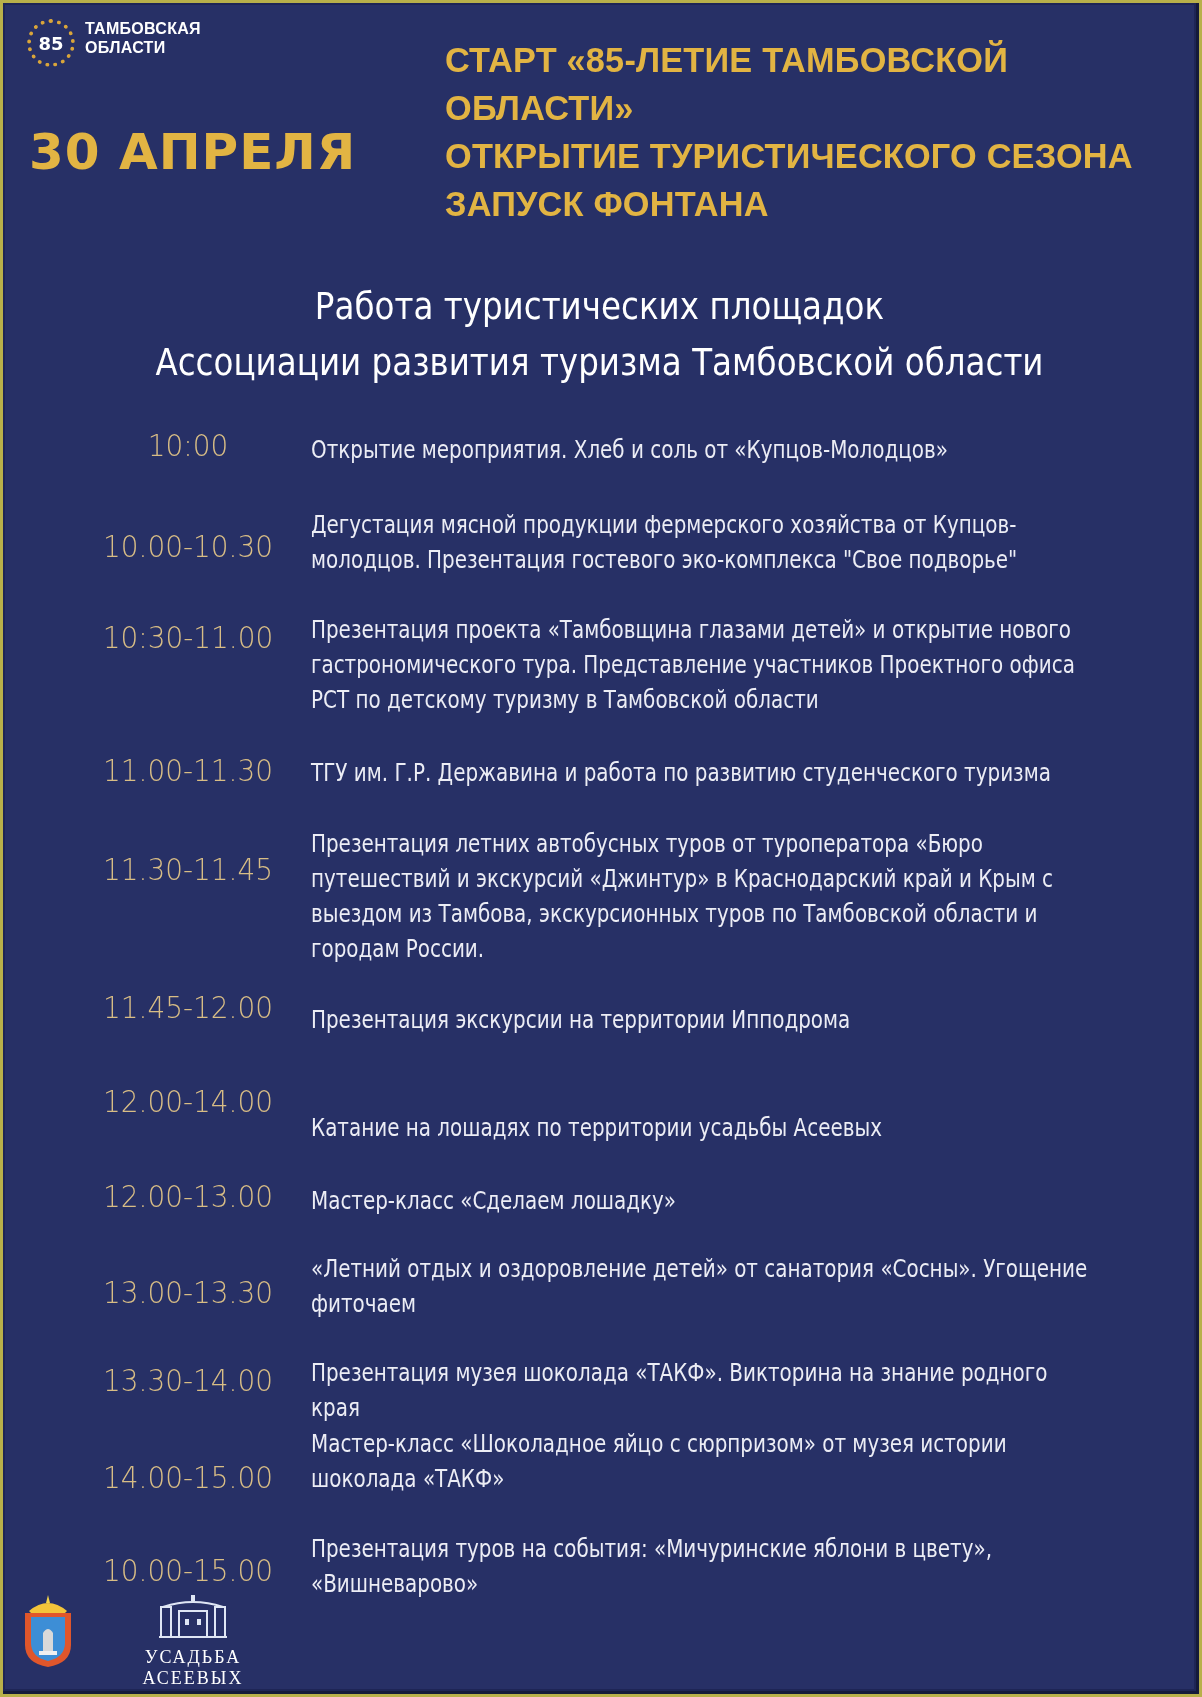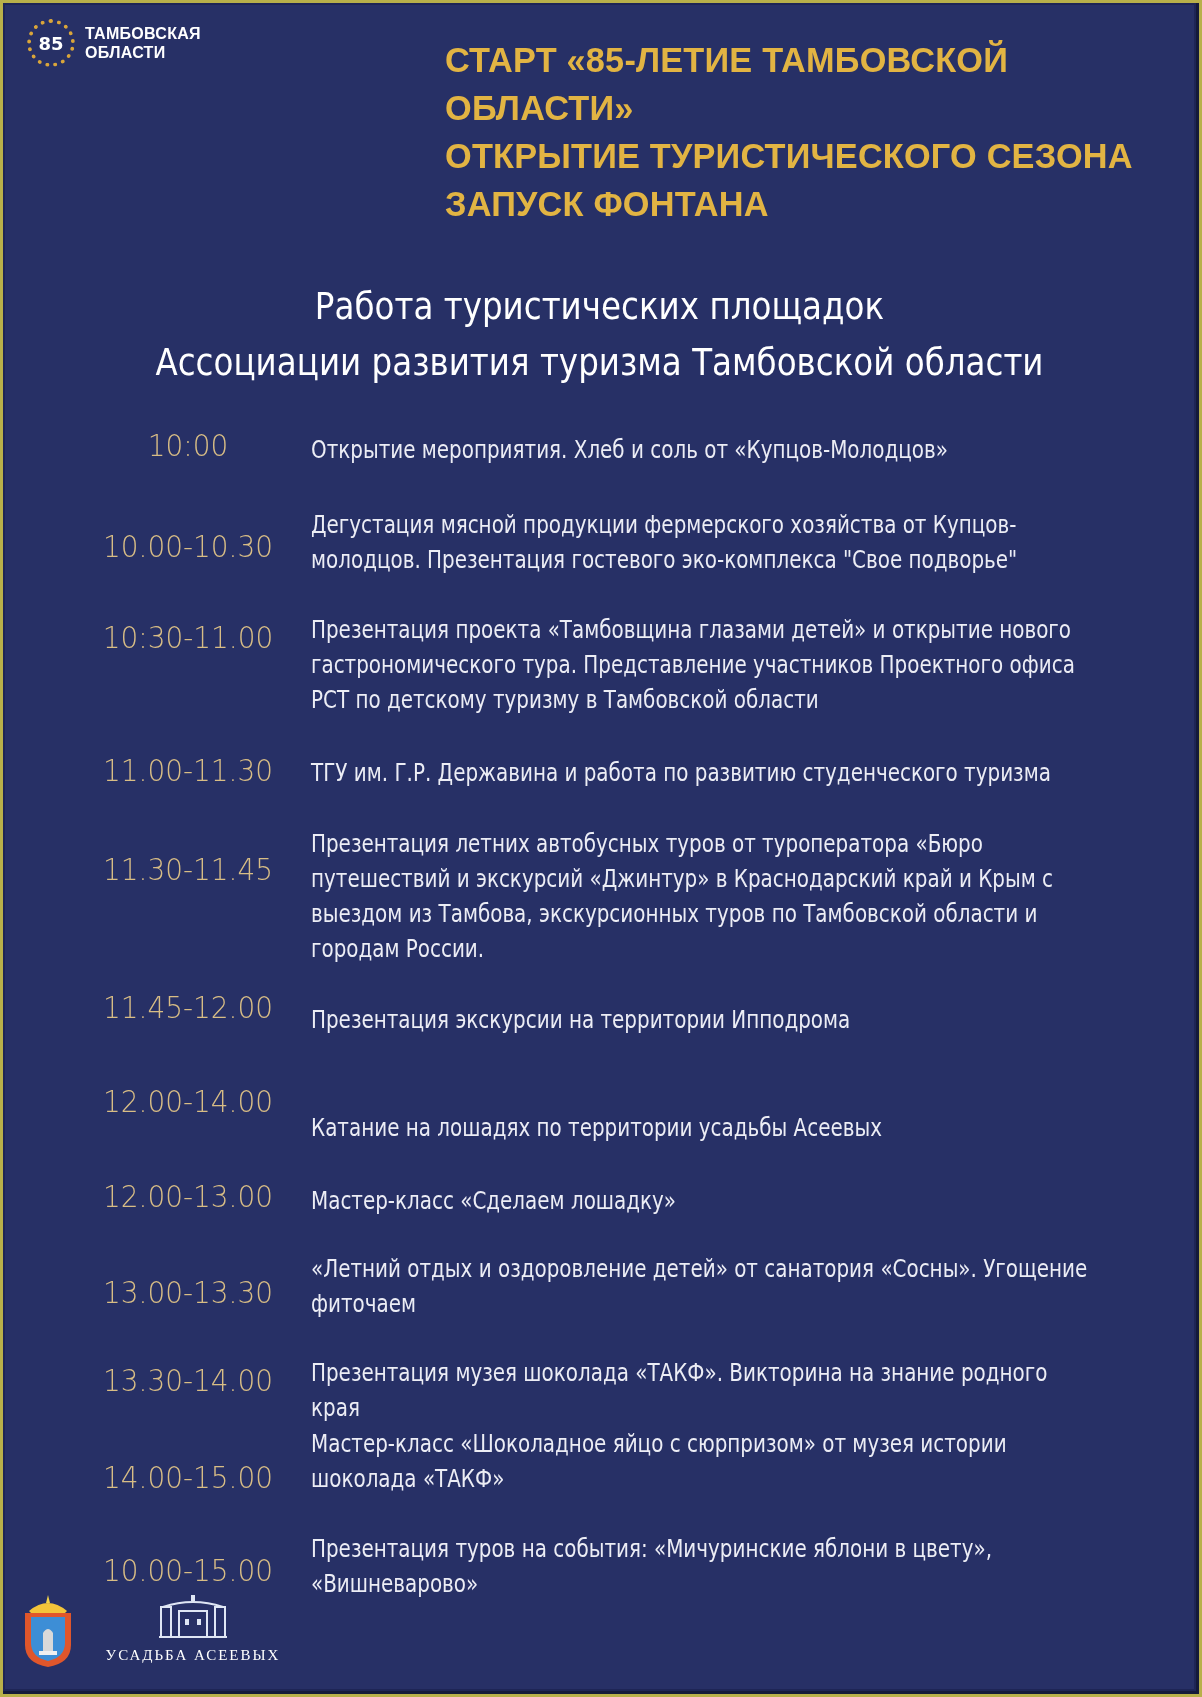--- a/index.html
+++ b/index.html
@@ -12,21 +12,21 @@
     .poster {
       position: absolute; left: 3px; top: 3px;
       width: 1193px; height: 1688px;
       background: #273066;
       box-shadow: inset 0 0 0 2px #1e2555;
       border-right: 3px solid #141a3a;
       border-bottom: 3px solid #141a3a;
     }
     .logo {
       position: absolute; left: 24px; top: 16px;
-      display: flex; align-items: center;
+      display: flex; 
     }
     .logo-badge {
       width: 48px; height: 48px; border-radius: 50%;
       border: 4px dotted #d9a53a;
       box-sizing: border-box;
       display: flex; align-items: center; justify-content: center;
       color: #ffffff; font-weight: bold; font-size: 18px;
       font-family: "DejaVu Sans", sans-serif;
     }
     .logo-text {
@@ -69,21 +69,21 @@
     }
     .footer-crest {
       position: absolute; left: 16px; top: 1590px;
       width: 58px; height: 76px;
     }
     .footer-estate {
       position: absolute; left: 100px; top: 1590px;
       width: 180px; text-align: center;
     }
     .estate-label {
-      color: #ffffff; font-size: 15px; letter-spacing: 2px;
+      color: #ffffff; font-size: 18px; letter-spacing: 2px;
       font-family: "Liberation Serif", serif; margin-top: 2px;
     }
     .watermark {
       position: absolute; left: 792px; top: 1588px;
       color: #8d8563; font-size: 58px; font-style: italic; font-weight: bold;
       font-family: "Liberation Serif", serif; letter-spacing: 3px;
     }
   </style>
 </head>
 <body>
@@ -93,20 +93,21 @@
   <div class="logo">
     <div class="logo-badge">
       <span>85</span>
     </div>
     <div class="logo-text">
       <div>ТАМБОВСКАЯ</div>
       <div>ОБЛАСТИ</div>
     </div>
   </div>
 
+  <div class="date">30 АПРЕЛЯ</div>
 
   <div class="headline">
     <div>СТАРТ «85-ЛЕТИЕ ТАМБОВСКОЙ</div>
     <div>ОБЛАСТИ»</div>
     <div>ОТКРЫТИЕ ТУРИСТИЧЕСКОГО СЕЗОНА</div>
     <div>ЗАПУСК ФОНТАНА</div>
   </div>
 
   <div class="subtitle">
     <div>Работа туристических площадок</div>

